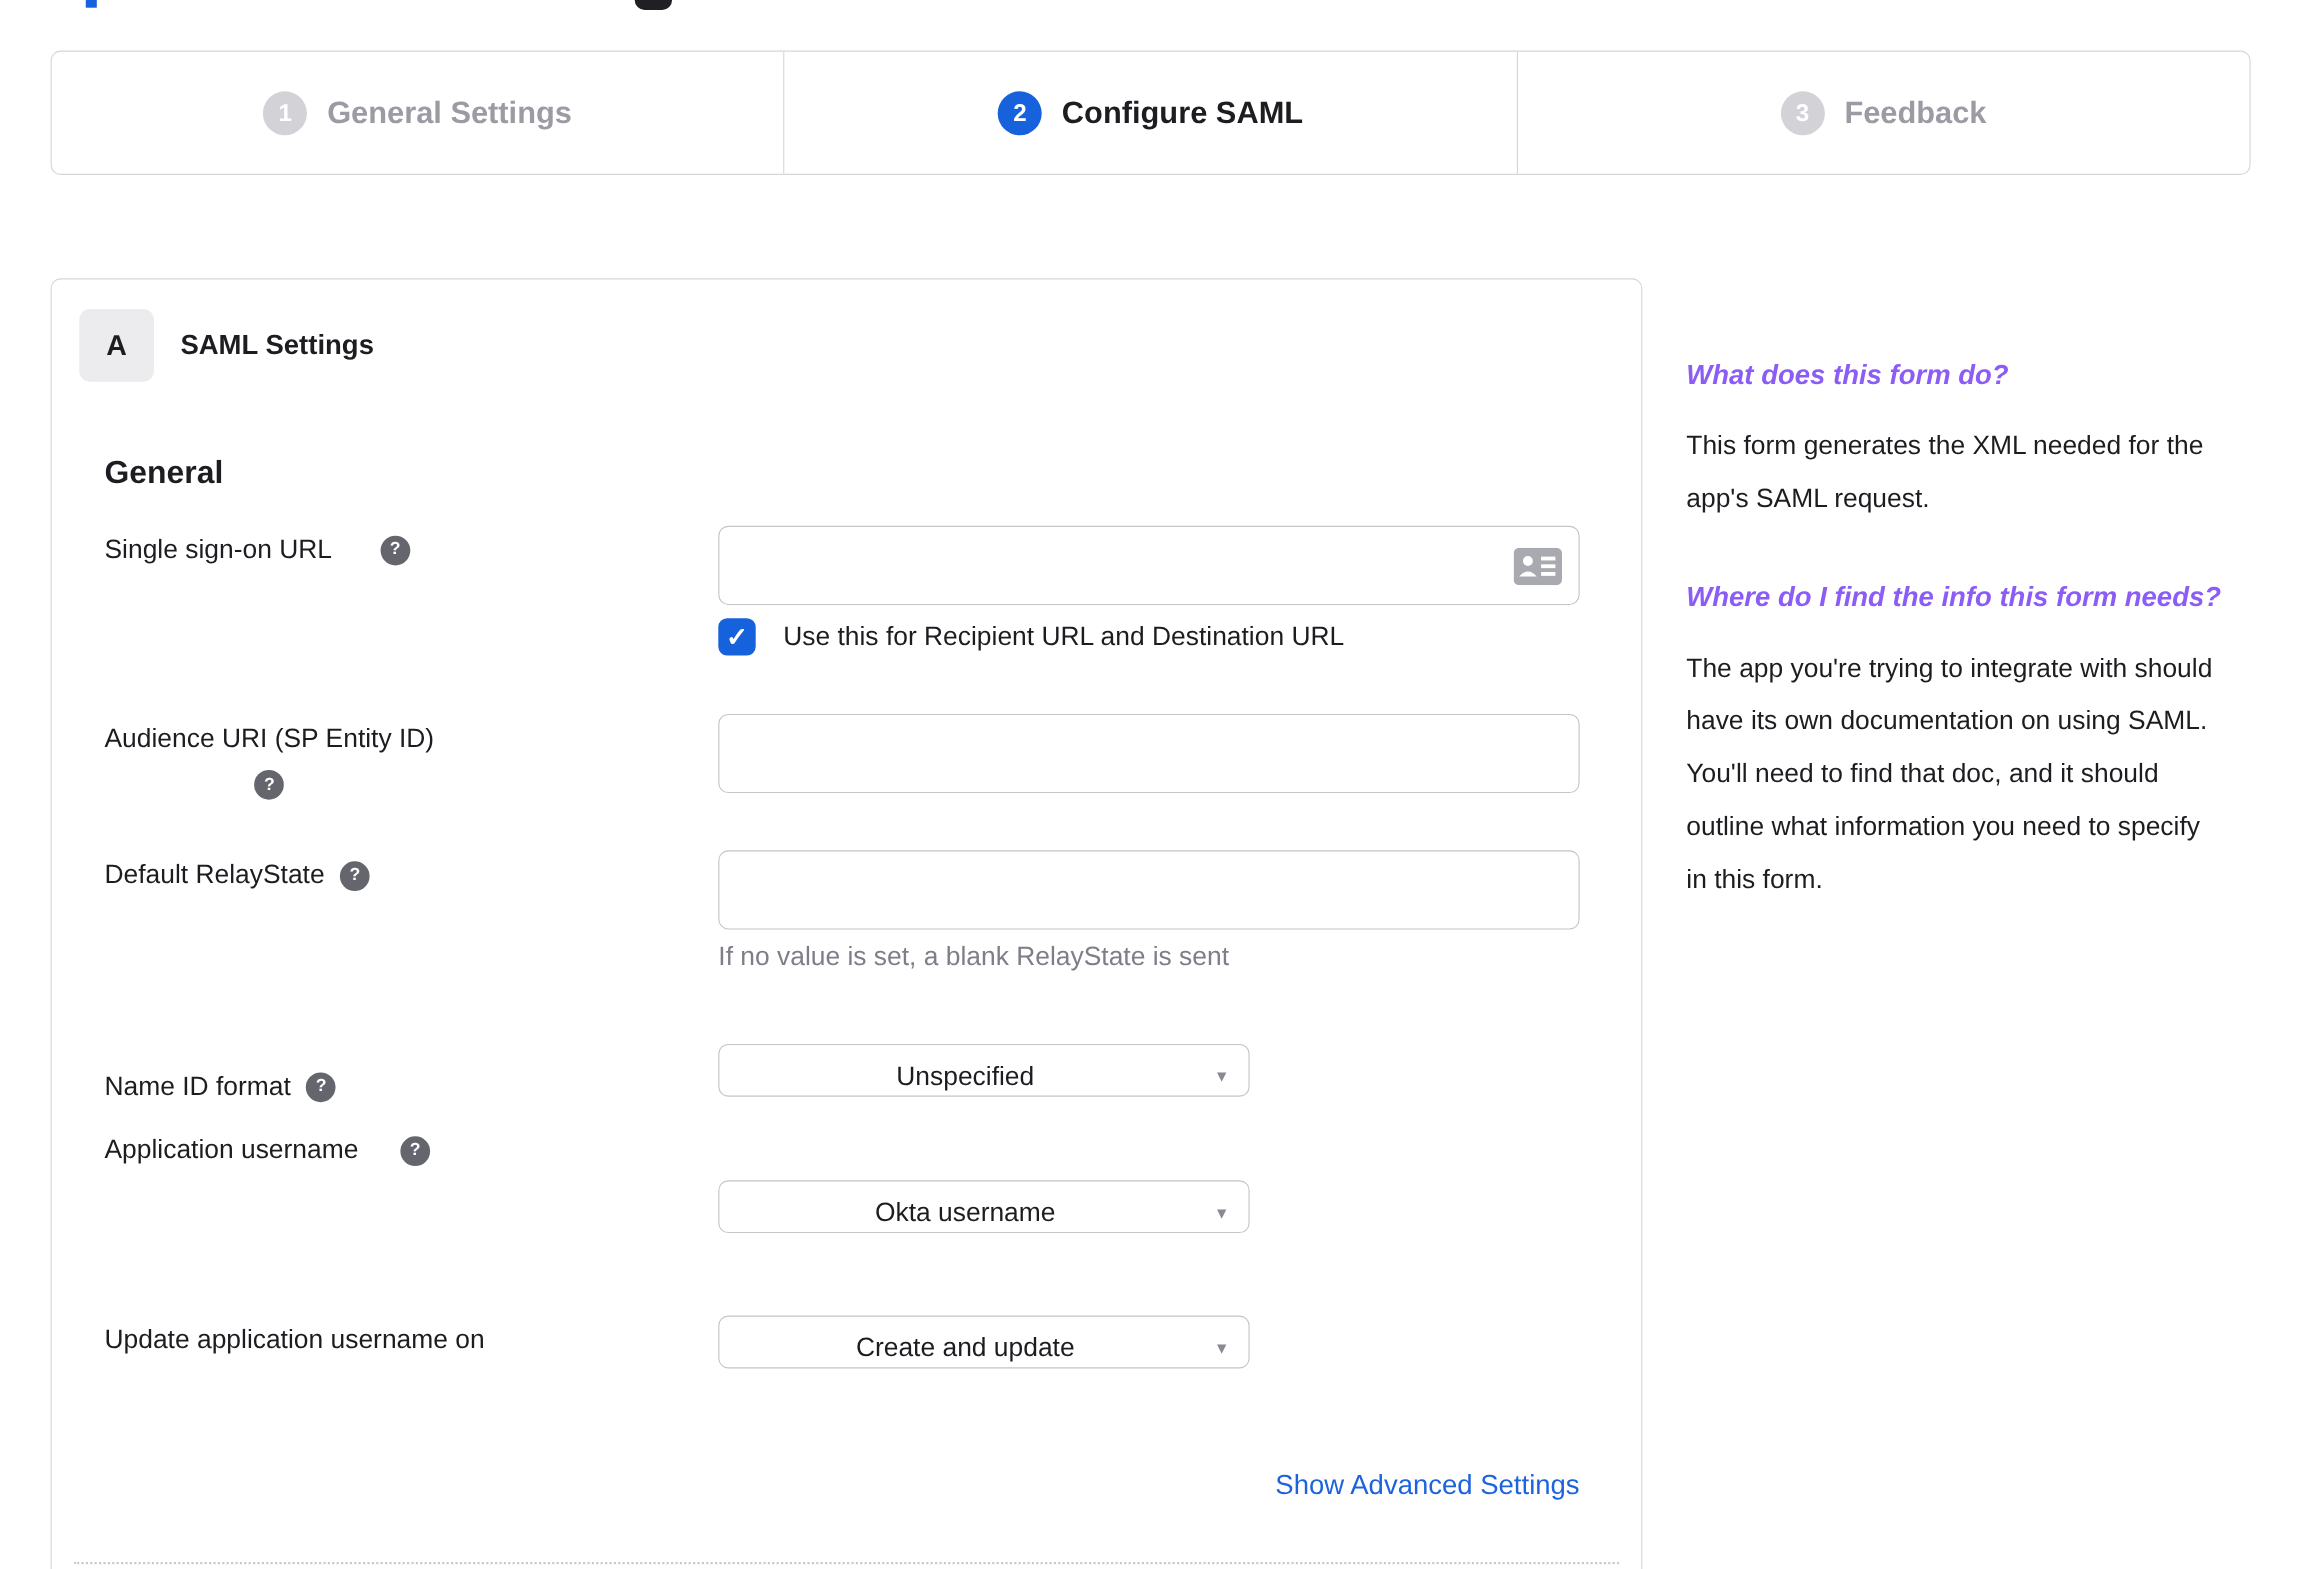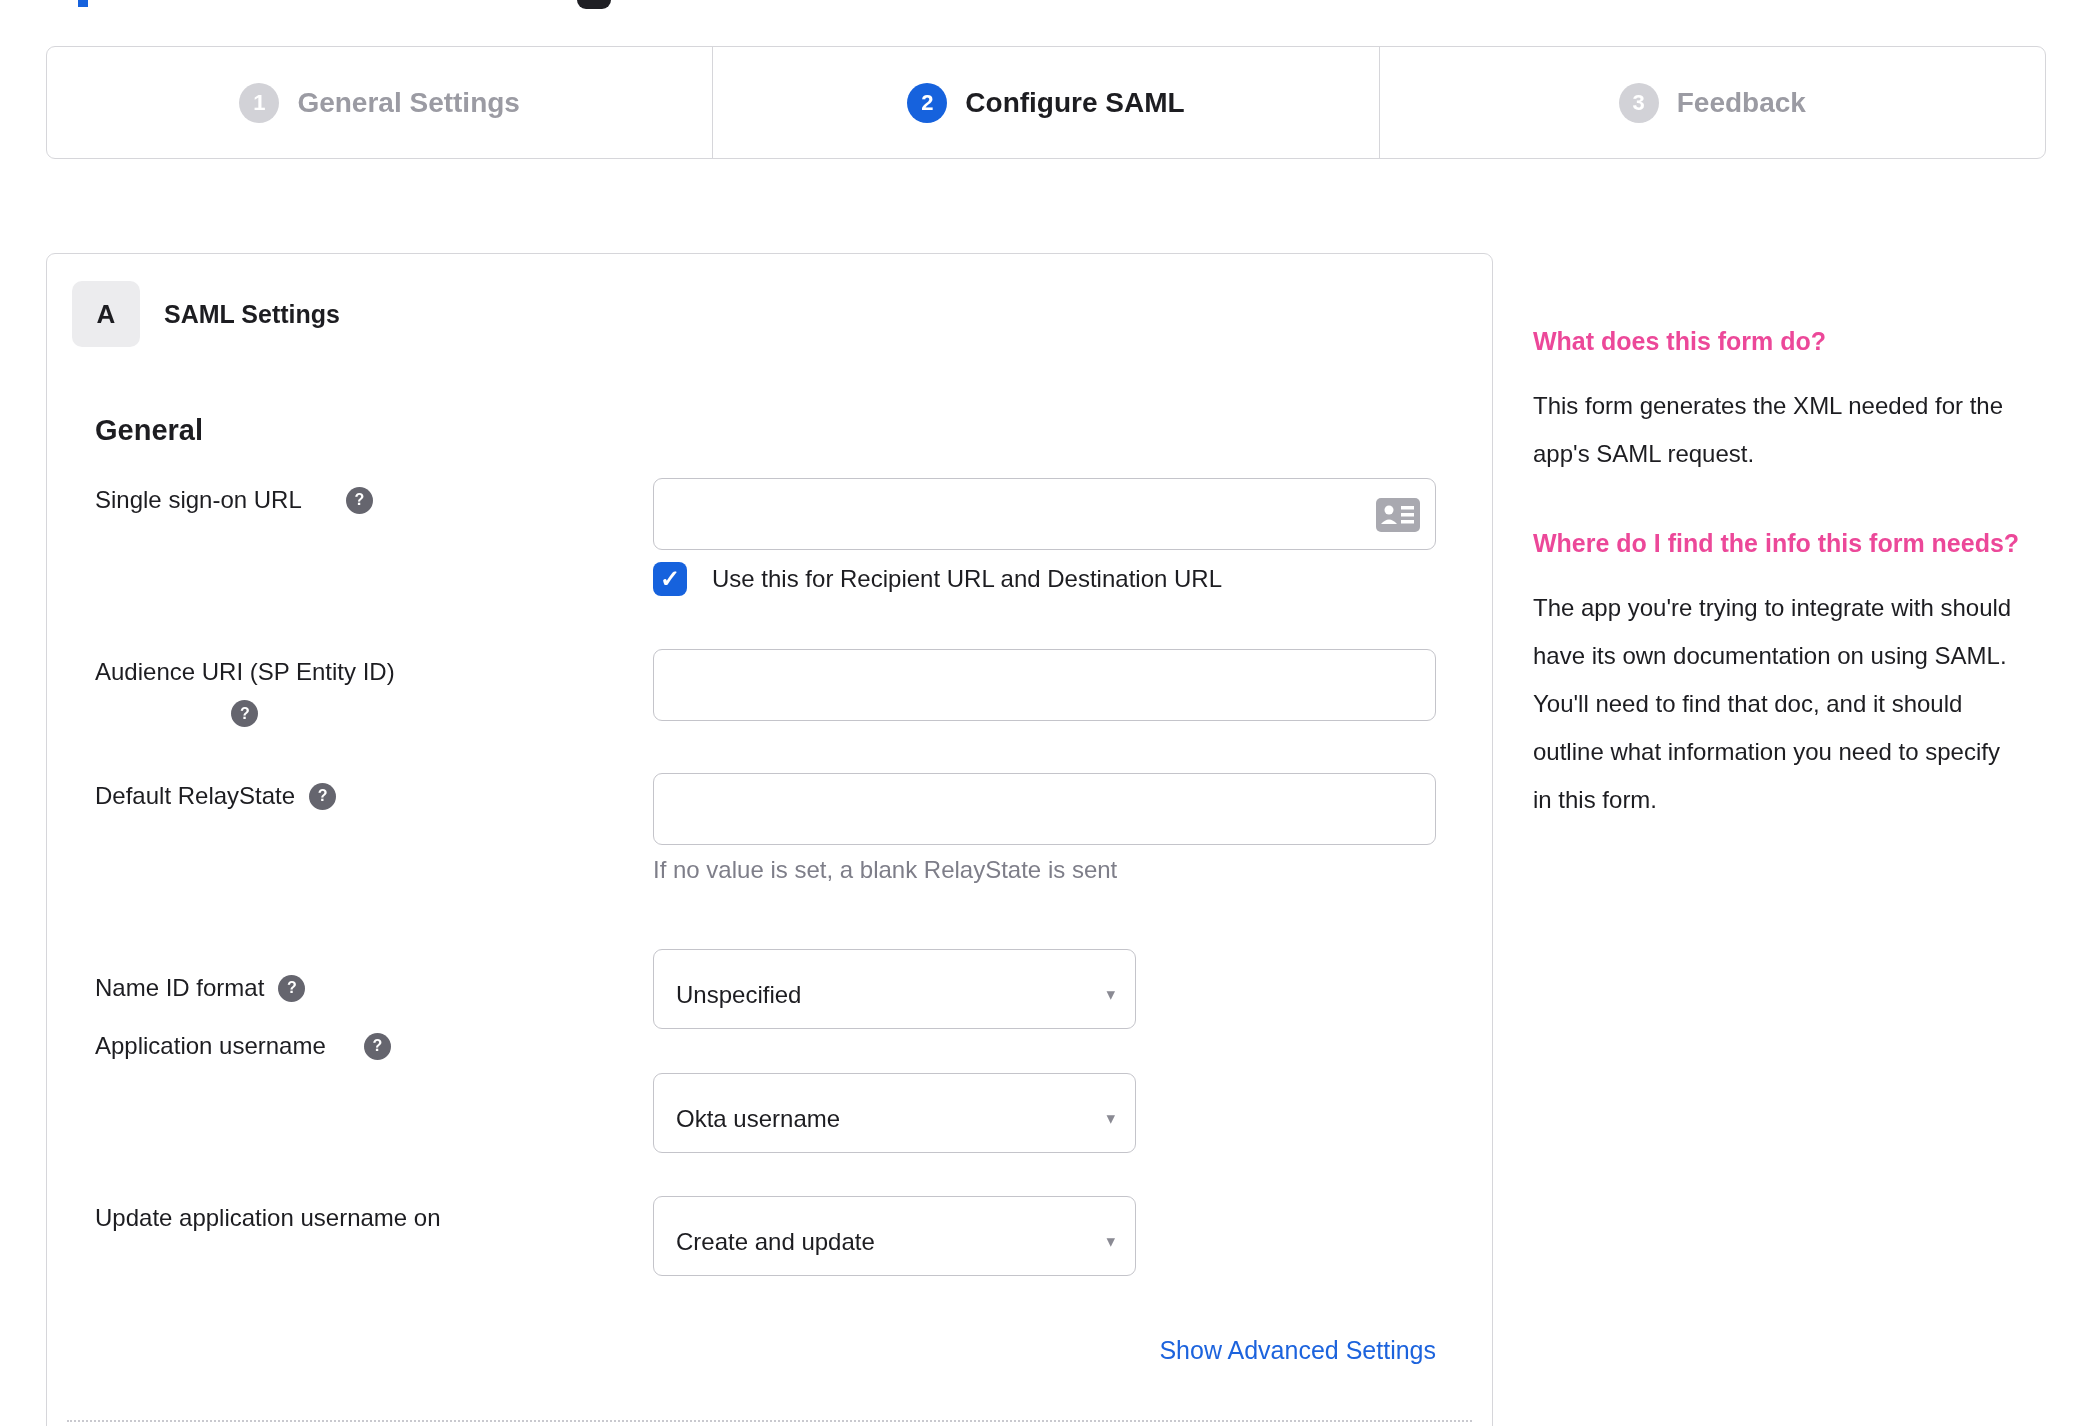--- a/index.html
+++ b/index.html
@@ -46,32 +46,32 @@
   .contact-icon { position:absolute; right:16px; top:20px; width:44px; height:34px; cursor:pointer; }
 
   .checkbox-row { position:absolute; left:606px; display:flex; align-items:center; gap:25px; }
   .checkbox { width:34px; height:34px; border-radius:8px; background:#1662dd; display:flex;
               align-items:center; justify-content:center; color:#fff; font-size:24px;
               font-weight:bold; cursor:pointer; flex:none; }
   .checkbox-label { font-size:24px; color:#1d1d21; }
 
   .hint { position:absolute; left:606px; font-size:24px; color:#7e7e89; }
 
-  .select { position:absolute; left:606px; width:483px; height:80px; border:1px solid #c4c4ca;
+  .select { position:absolute; left:606px; width:483px; height:48px; border:1px solid #c4c4ca;
             border-radius:9px; background:#fff; display:flex; align-items:center;
-            padding:11px 56px 0 22px; font-size:24px; color:#1d1d21; cursor:pointer; }
+            padding:11px 56px 0 22px; font-size:24px; color:#1d1d21; cursor:pointer;justify-content:center; }
   .select .caret { position:absolute; right:20px; font-size:17px; color:#8a8a93; }
 
   .advanced-link { position:absolute; right:56px; top:1082px; font-size:25px; color:#1c63dd;
                    text-decoration:none; cursor:pointer; }
   .dashed-sep { position:absolute; left:20px; right:20px; top:1166px; border-top:2px dotted #c9c9cf; }
 
   
   .sidebar { position:absolute; left:1533px; top:318px; width:492px; }
-  .sidebar h3 { font-size:25px; font-weight:bold; line-height:46px; color:#ec4899; }
+  .sidebar h3 { font-size:25px; font-weight:bold; line-height:46px; color:#8b5cf6;font-style:italic; }
   .sidebar p { font-size:24px; line-height:48px; color:#1d1d21; margin-top:18px; margin-bottom:42px; }
 </style>
 </head>
 <body>
 
 <div class="fragment-blue"></div>
 <div class="fragment-dark"></div>
 
 <div class="stepper">
   <div class="step">

